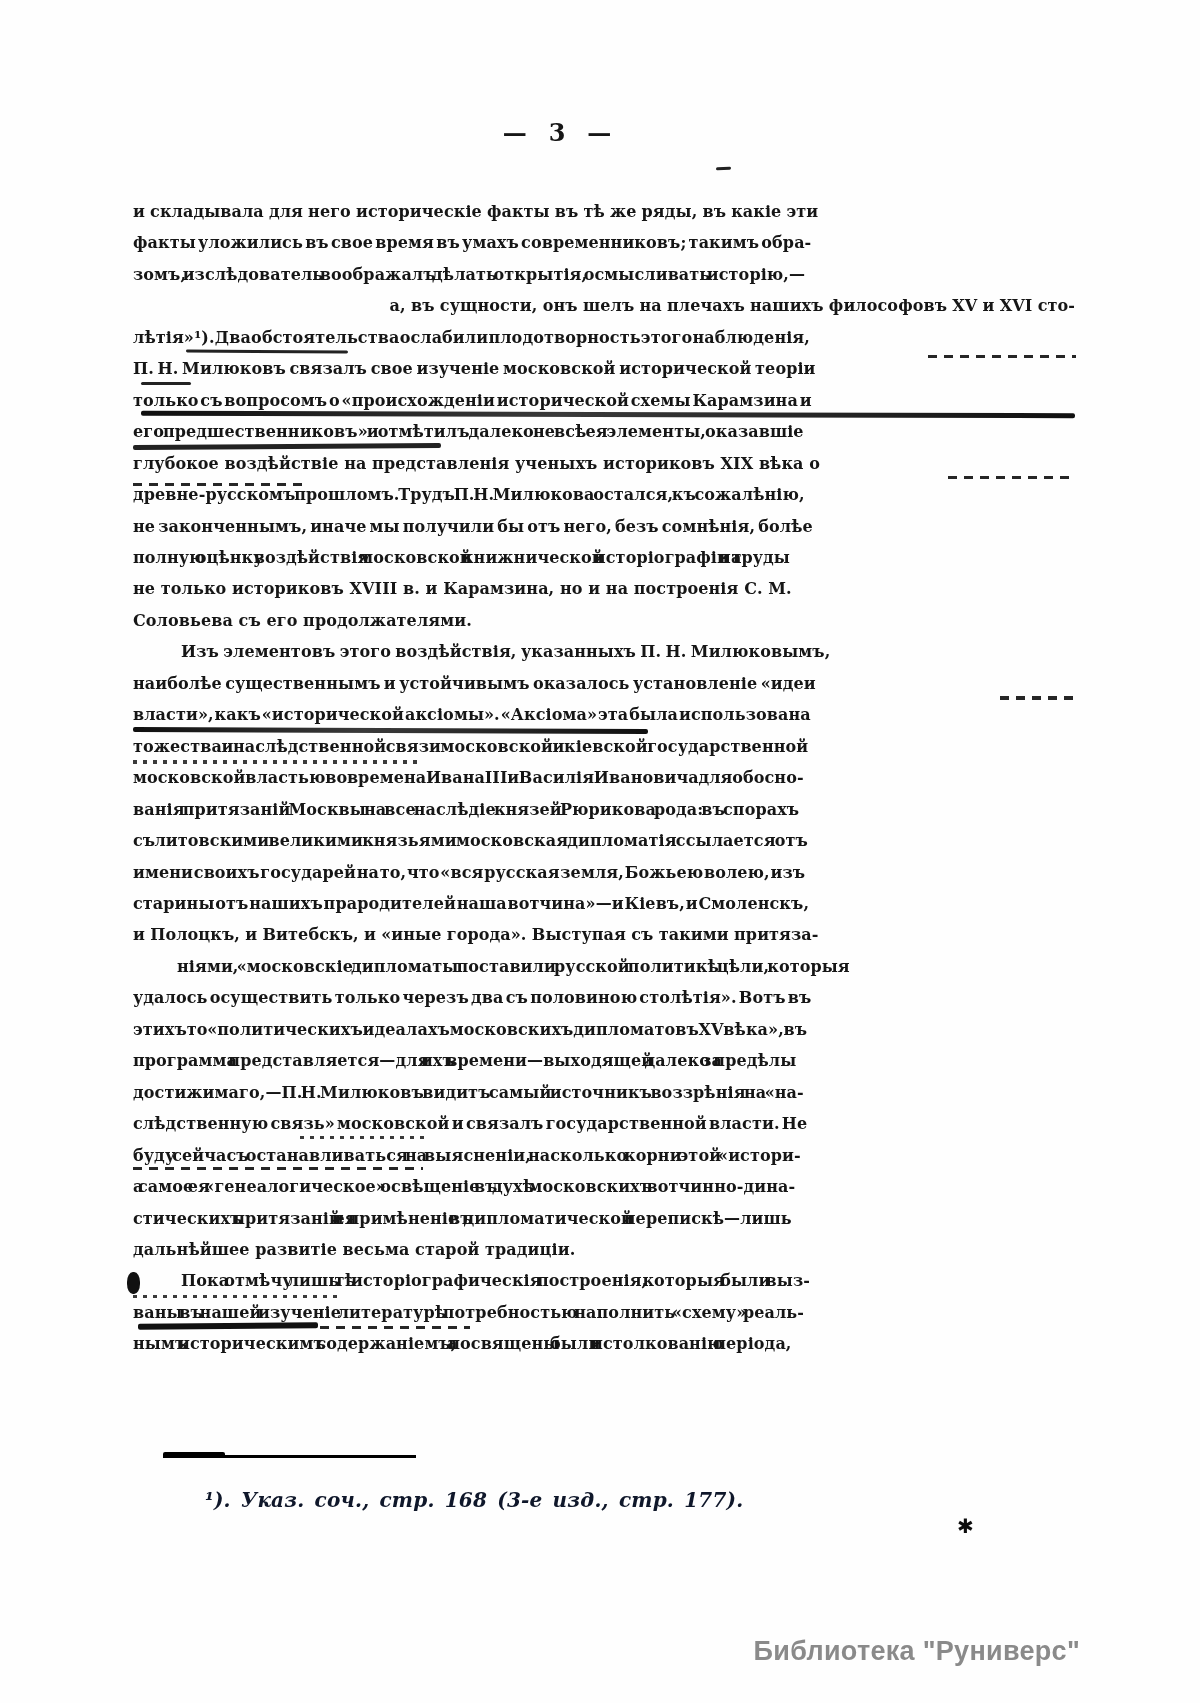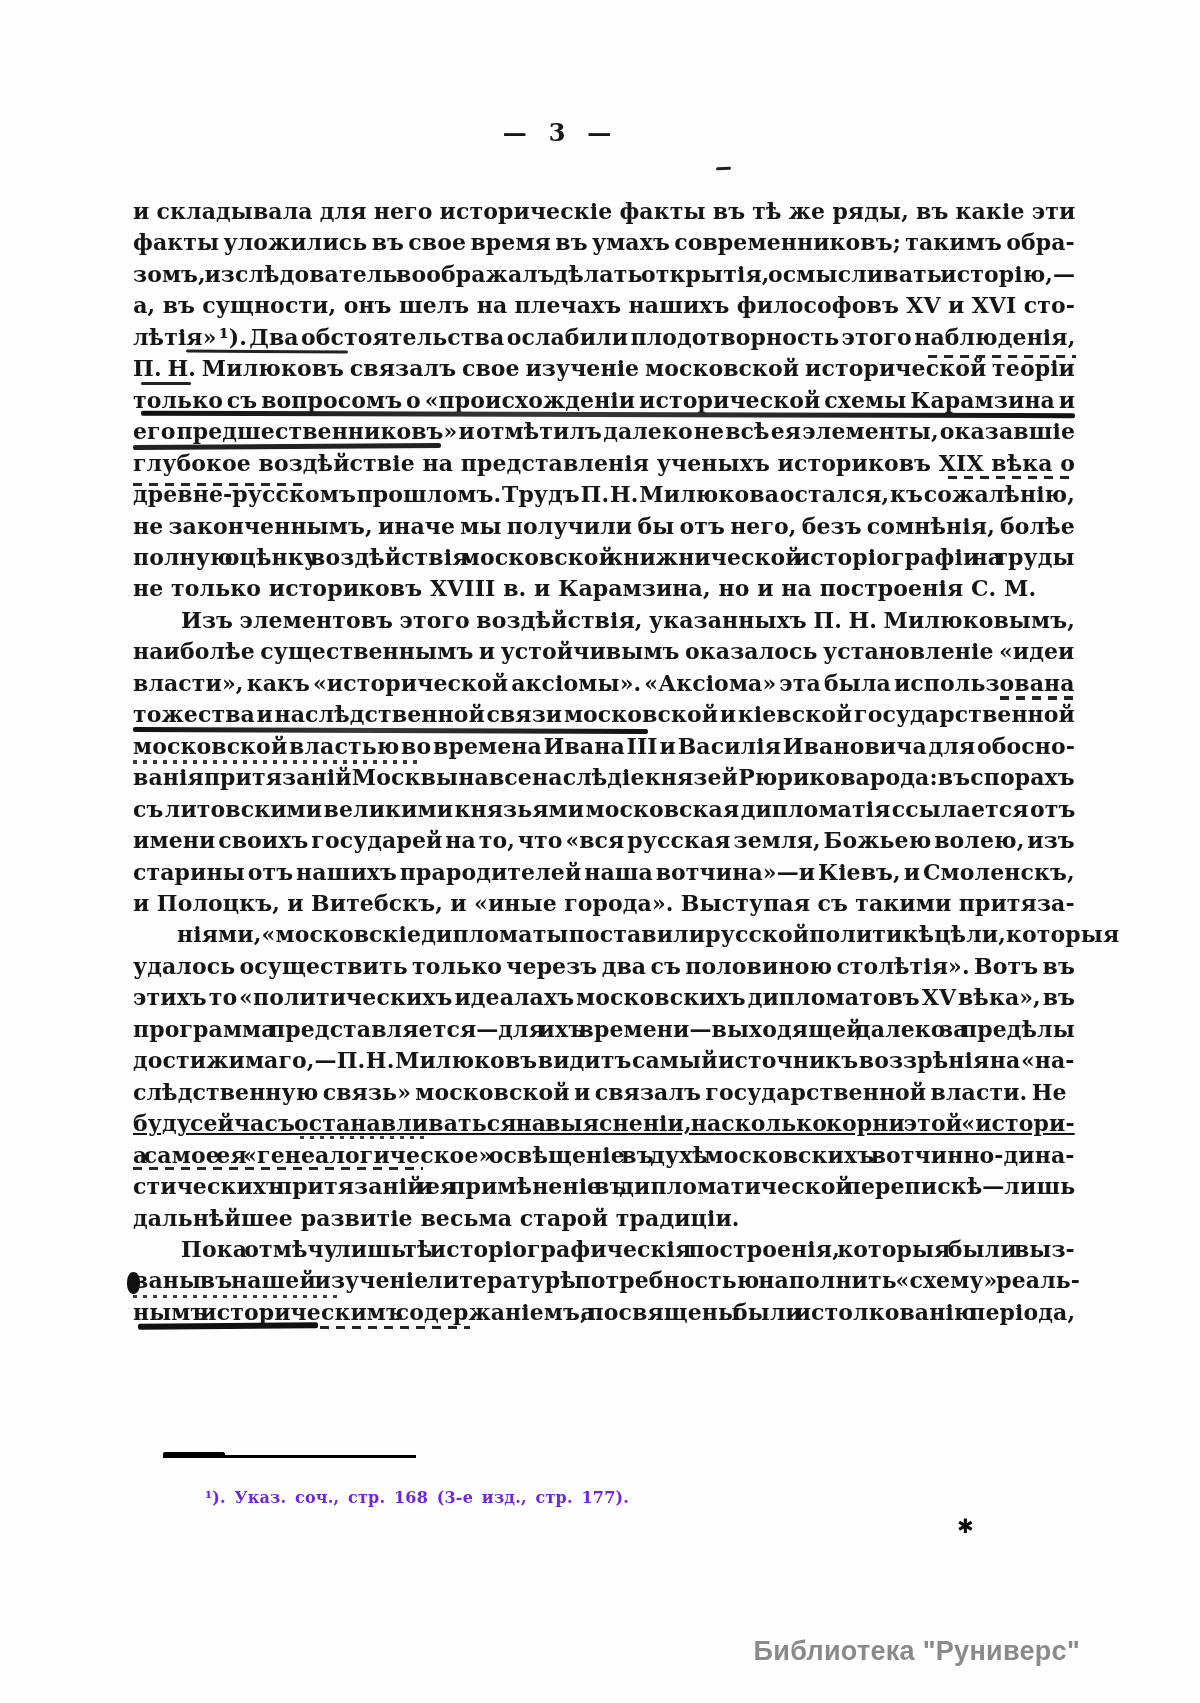--- a/index.html
+++ b/index.html
@@ -20,33 +20,33 @@
   }
   .page-header .dash{letter-spacing:0;}
   .page-header .num{margin:0 22px;}
   
   .text-block{
     position:absolute;left:133px;top:196px;width:942px;
   }
   .line{
     display:block;
     white-space:nowrap;
-    font-size:22px;
+    font-size:16px;
     line-height:31.45px;
     font-weight:bold;
     letter-spacing:0.1px;
     color:#161616;
     text-rendering:optimizeLegibility;
   }
   .line.indent{text-indent:48px;}
   
   .footnote{
     position:absolute;left:205px;top:1488px;
-    font-size:16px;font-weight:bold;color:#6d28d9;
-    white-space:nowrap;letter-spacing:0.2px;word-spacing:3px;
+    font-size:20px;font-weight:bold;color:#0f172a;
+    white-space:nowrap;letter-spacing:0.2px;word-spacing:3px;font-style:italic;
   }
   .footnote-rule{
     position:absolute;left:163px;top:1455px;width:253px;height:3px;
     background:#000;
   }
   .footnote-rule-cap{
     position:absolute;left:163px;top:1452px;width:62px;height:6px;
     background:#000;border-radius:2px;
   }
   .bottom-mark{
@@ -83,37 +83,38 @@
       <div class="line" style="word-spacing: -0.42px; text-align: right;">а, въ сущности, онъ шелъ на плечахъ нашихъ философовъ XV и XVI сто-</div>
       <div class="line" style="word-spacing: -5.43px;">лѣтія» ¹). Два обстоятельства ослабили плодотворность этого наблюденія,</div>
       <div class="line" style="word-spacing: -2px;">П. Н. Милюковъ связалъ свое изученіе московской исторической теоріи</div>
       <div class="line" style="word-spacing: -3.88px;">только съ вопросомъ о «происхожденіи исторической схемы Карамзина и</div>
       <div class="line" style="word-spacing: -6.67px;">его предшественниковъ» и отмѣтилъ далеко не всѣ ея элементы, оказавшіе</div>
       <div class="line" style="word-spacing: 0px;">глубокое воздѣйствіе на представленія ученыхъ историковъ XIX вѣка о</div>
       <div class="line" style="word-spacing: -7px;">древне-русскомъ прошломъ. Трудъ П. Н. Милюкова остался, къ сожалѣнію,</div>
       <div class="line" style="word-spacing: -2.6px;">не законченнымъ, иначе мы получили бы отъ него, безъ сомнѣнія, болѣе</div>
       <div class="line" style="word-spacing: -15.57px;">полную оцѣнку воздѣйствія московской книжнической исторіографіи на труды</div>
       <div class="line" style="word-spacing: 0px;">не только историковъ XVIII в. и Карамзина, но и на построенія С. М.</div>
+      <div class="line para-end">Соловьева съ его продолжателями.</div>
       <div class="line indent" style="word-spacing: -1.29px;">Изъ элементовъ этого воздѣйствія, указанныхъ П. Н. Милюковымъ,</div>
       <div class="line" style="word-spacing: -2.33px;">наиболѣе существеннымъ и устойчивымъ оказалось установленіе «идеи</div>
       <div class="line" style="word-spacing: -4.71px;">власти», какъ «исторической аксіомы». «Аксіома» эта была использована</div>
       <div class="line" style="word-spacing: -6.14px;">тожества и наслѣдственной связи московской и кіевской государственной</div>
       <div class="line" style="word-spacing: -6px;">московской властью во времена Ивана III и Василія Ивановича для обосно-</div>
       <div class="line" style="word-spacing: -7.6px;">ванія притязаній Москвы на все наслѣдіе князей Рюрикова рода: въ спорахъ</div>
       <div class="line" style="word-spacing: -6.43px;">съ литовскими великими князьями московская дипломатія ссылается отъ</div>
       <div class="line" style="word-spacing: -4.91px;">имени своихъ государей на то, что «вся русская земля, Божьею волею, изъ</div>
       <div class="line" style="word-spacing: -4.88px;">старины отъ нашихъ прародителей наша вотчина»—и Кіевъ, и Смоленскъ,</div>
       <div class="line" style="word-spacing: -0.4px;">и Полоцкъ, и Витебскъ, и «иные города». Выступая съ такими притяза-</div>
       <div class="line" style="word-spacing: -7.57px; margin-left: 44px;">ніями, «московскіе дипломаты поставили русской политикѣ цѣли, которыя</div>
       <div class="line" style="word-spacing: -3.44px;">удалось осуществить только черезъ два съ половиною столѣтія». Вотъ въ</div>
       <div class="line" style="word-spacing: -5.88px;">этихъ то «политическихъ идеалахъ московскихъ дипломатовъ XV вѣка», въ</div>
       <div class="line" style="word-spacing: -14.33px;">программа представляется—для ихъ времени—выходящей далеко за предѣлы</div>
       <div class="line" style="word-spacing: -7.25px;">достижимаго,—П. Н. Милюковъ видитъ самый источникъ воззрѣнія на «на-</div>
       <div class="line" style="word-spacing: -3.43px;">слѣдственную связь» московской и связалъ государственной власти. Не</div>
-      <div class="line" style="word-spacing: -8.75px; text-decoration: underline;">буду сейчасъ останавливаться на выясненіи, насколько корни этой «истори-</div>
+      <div class="line" style="word-spacing: -8.75px;">буду сейчасъ останавливаться на выясненіи, насколько корни этой «истори-</div>
       <div class="line" style="word-spacing: -11.25px;">а самое ея «генеалогическое» освѣщеніе въ духѣ московскихъ вотчинно-дина-</div>
       <div class="line" style="word-spacing: -14.86px;">стическихъ притязаній и ея примѣненіе въ дипломатической перепискѣ—лишь</div>
       <div class="line para-end">дальнѣйшее развитіе весьма старой традиціи.</div>
       <div class="line indent" style="word-spacing: -10.5px;">Пока отмѣчу лишь тѣ исторіографическія построенія, которыя были выз-</div>
       <div class="line" style="word-spacing: -9px;">ваны въ нашей изученіе литературѣ потребностью наполнить «схему» реаль-</div>
       <div class="line para-end" style="word-spacing: -15px;">нымъ историческимъ содержаніемъ, а посвящены были истолкованію періода,</div>
     </div>
 
   <div class="footnote-rule"></div>
   <div class="footnote-rule-cap"></div>

